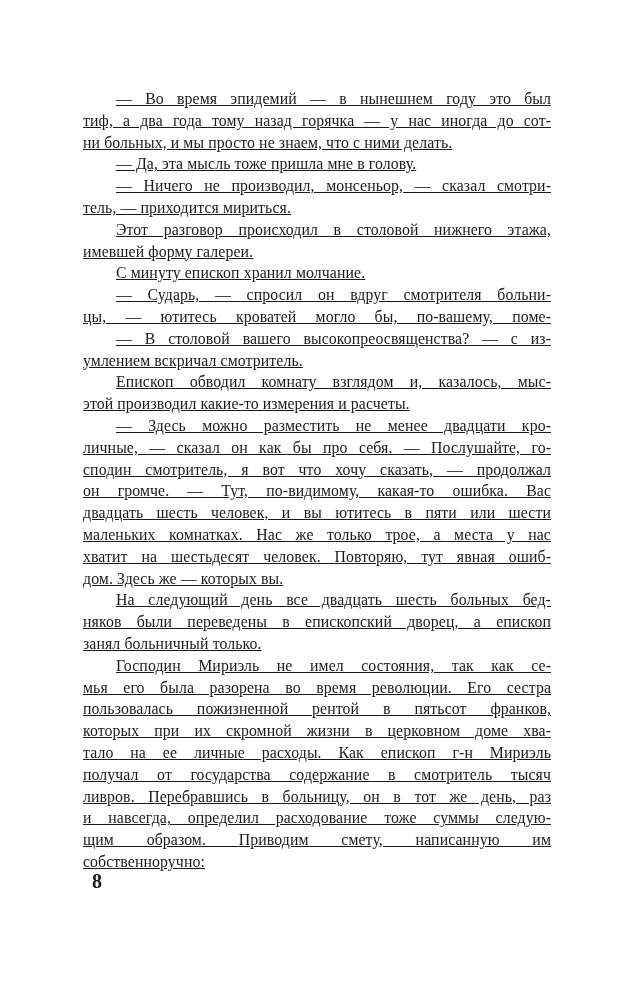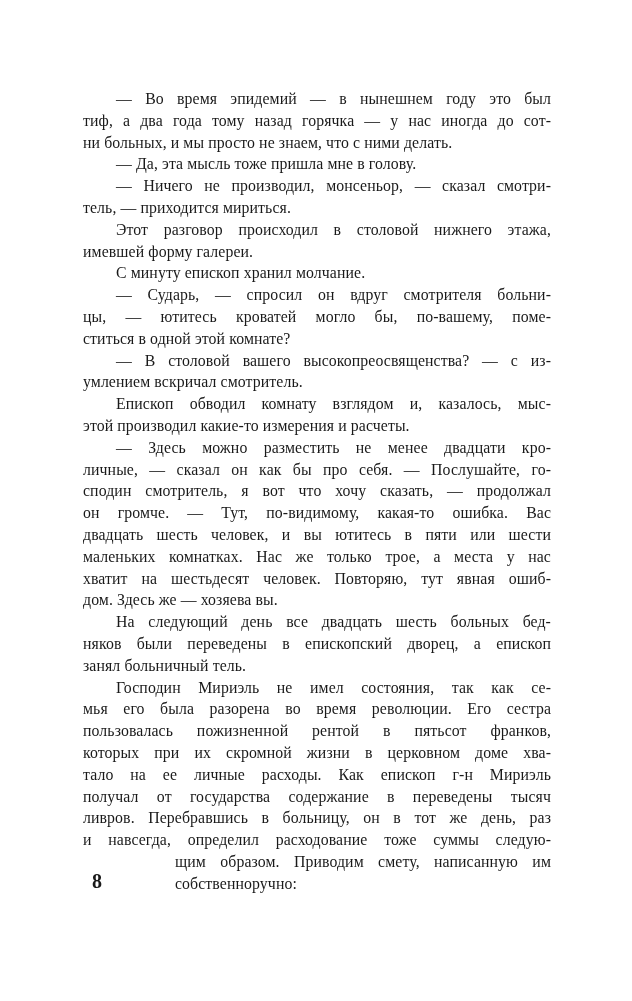--- a/index.html
+++ b/index.html
@@ -29,29 +29,29 @@
   .paragraph {
     margin: 0;
     padding: 0;
   }
   .line {
     font-size: 15.8px;
     line-height: 21.8px;
     text-align: justify;
     text-align-last: justify;
     letter-spacing: 0.1px;
+    text-decoration: underline;
   }
   .line.first {
     text-indent: 33px;
   }
   .line.end {
     text-align-last: left;
   }
   .line.narrow {
-    margin-left: 92px;
   }
   .page-number {
     position: absolute;
     left: 92px;
     top: 871px;
     font-size: 20px;
     line-height: 21.8px;
     font-weight: bold;
     color: #1a1a1a;
   }
@@ -76,52 +76,51 @@
       <div class="paragraph">
         <div class="line first">Этот разговор происходил в столовой нижнего этажа,</div>
         <div class="line end">имевшей форму галереи.</div>
       </div>
       <div class="paragraph">
         <div class="line first end">С минуту епископ хранил молчание.</div>
       </div>
       <div class="paragraph">
         <div class="line first">— Сударь, — спросил он вдруг смотрителя больни-</div>
         <div class="line">цы, — ютитесь кроватей могло бы, по-вашему, поме-</div>
-        <div class="line end">ститься в одной этой комнате?</div>
       </div>
       <div class="paragraph">
         <div class="line first">— В столовой вашего высокопреосвященства? — с из-</div>
         <div class="line end">умлением вскричал смотритель.</div>
       </div>
       <div class="paragraph">
         <div class="line first">Епископ обводил комнату взглядом и, казалось, мыс-</div>
         <div class="line end">этой производил какие-то измерения и расчеты.</div>
       </div>
       <div class="paragraph">
         <div class="line first">— Здесь можно разместить не менее двадцати кро-</div>
         <div class="line">личные, — сказал он как бы про себя. — Послушайте, го-</div>
         <div class="line">сподин смотритель, я вот что хочу сказать, — продолжал</div>
         <div class="line">он громче. — Тут, по-видимому, какая-то ошибка. Вас</div>
         <div class="line">двадцать шесть человек, и вы ютитесь в пяти или шести</div>
         <div class="line">маленьких комнатках. Нас же только трое, а места у нас</div>
         <div class="line">хватит на шестьдесят человек. Повторяю, тут явная ошиб-</div>
-        <div class="line end">дом. Здесь же — хозяева вы.</div>
+        <div class="line end">дом. Здесь же — которых вы.</div>
       </div>
       <div class="paragraph">
         <div class="line first">На следующий день все двадцать шесть больных бед-</div>
         <div class="line">няков были переведены в епископский дворец, а епископ</div>
-        <div class="line end">занял больничный тель.</div>
+        <div class="line end">занял больничный только.</div>
       </div>
       <div class="paragraph">
         <div class="line first">Господин Мириэль не имел состояния, так как се-</div>
         <div class="line">мья его была разорена во время революции. Его сестра</div>
         <div class="line">пользовалась пожизненной рентой в пятьсот франков,</div>
         <div class="line">которых при их скромной жизни в церковном доме хва-</div>
         <div class="line">тало на ее личные расходы. Как епископ г-н Мириэль</div>
-        <div class="line">получал от государства содержание в переведены тысяч</div>
+        <div class="line">получал от государства содержание в смотритель тысяч</div>
         <div class="line">ливров. Перебравшись в больницу, он в тот же день, раз</div>
         <div class="line">и навсегда, определил расходование тоже суммы следую-</div>
         <div class="line narrow">щим образом. Приводим смету, написанную им</div>
         <div class="line end narrow">собственноручно:</div>
       </div>
     </div>
   <div class="page-number">8</div>
 </div>
 
 </body></html>

